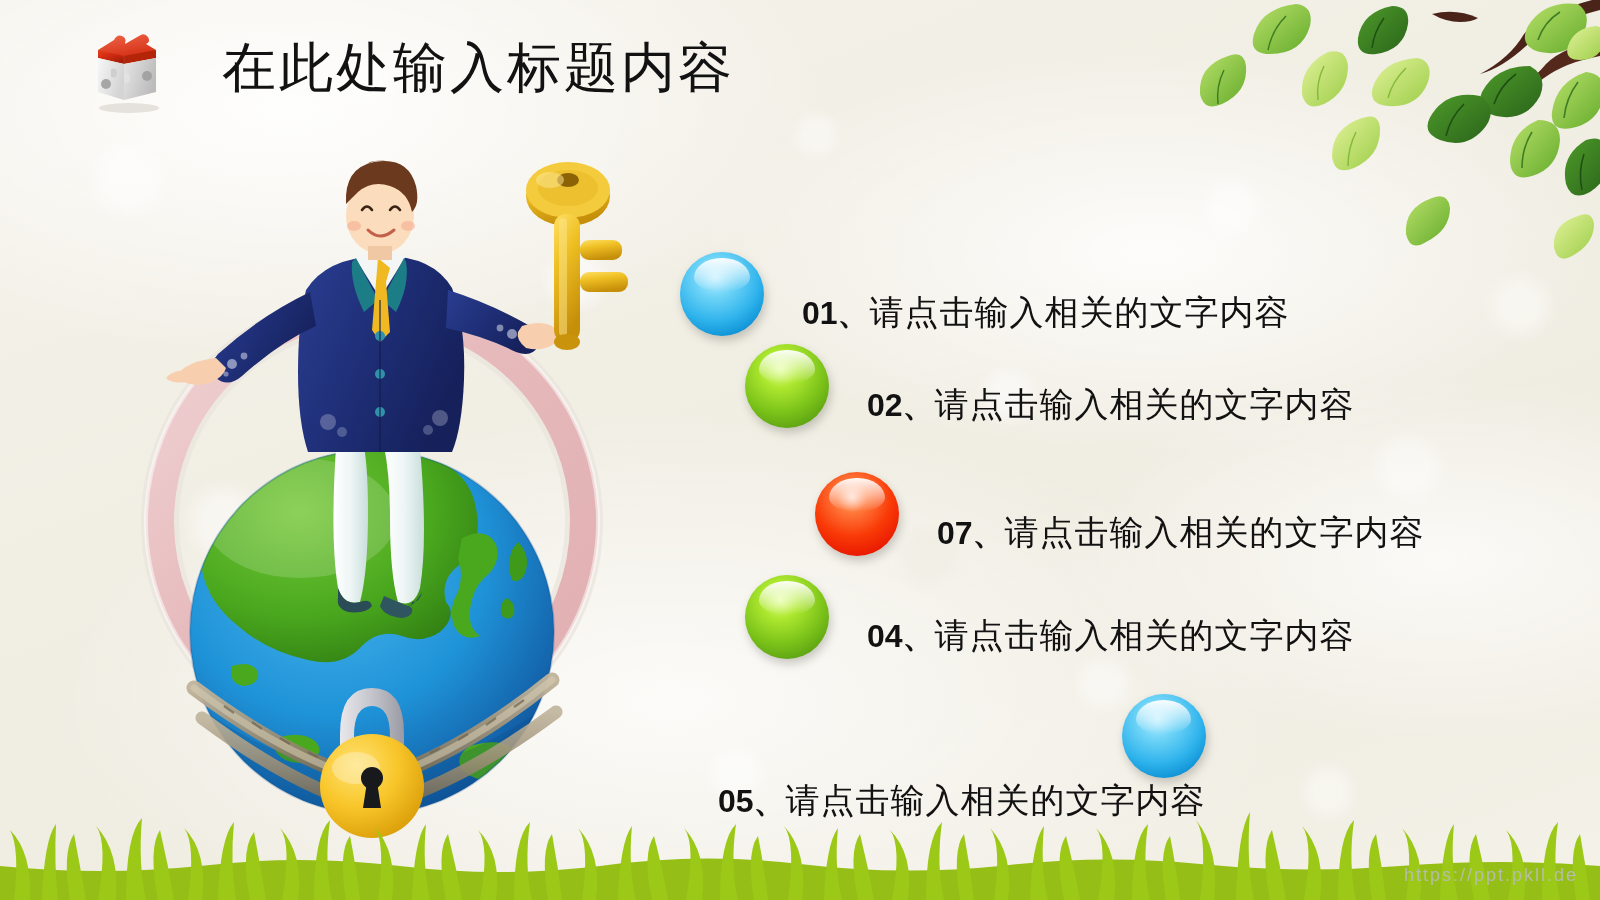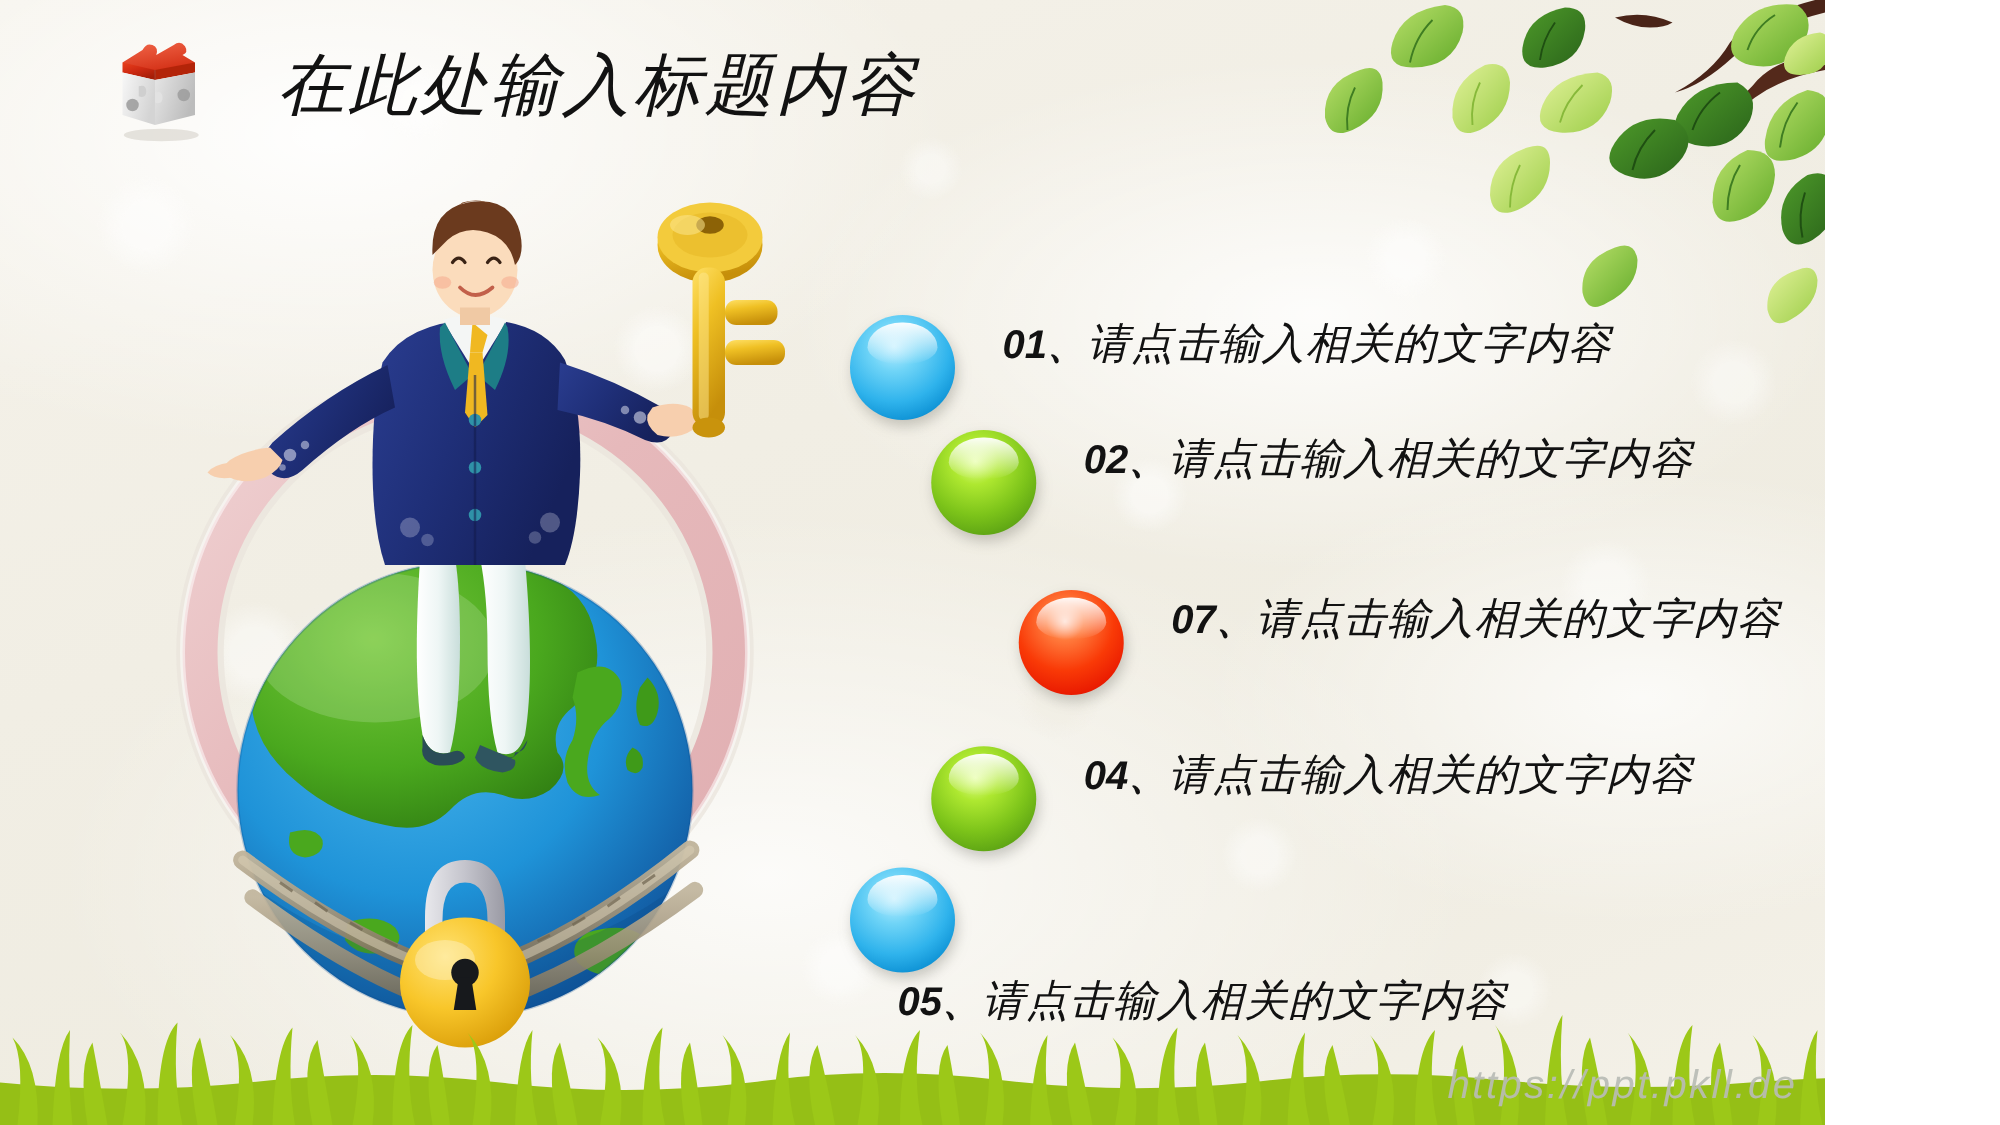--- a/index.html
+++ b/index.html
@@ -2,27 +2,26 @@
 <html><head>
 <meta charset="utf-8">
 <style>
   html, body {
     margin: 0;
     padding: 0;
     background: #ffffff;
   }
   #slide {
     position: relative;
-    width: 1460px;
+    width: 1600px;
     height: 900px;
     overflow: hidden;
     background-color: #f3f0e7;
     font-family: "Liberation Serif", "DejaVu Serif", serif;
     user-select: none;
-    font-style: italic;
   }
 
   
   .bg-base {
     position: absolute;
     inset: 0;
     background:
       radial-gradient(ellipse 55% 45% at 18% 12%, rgba(255,255,255,0.95) 0%, rgba(255,255,255,0) 62%),
       radial-gradient(ellipse 48% 38% at 72% 28%, rgba(255,255,255,0.85) 0%, rgba(255,255,255,0) 60%),
       radial-gradient(ellipse 60% 50% at 42% 78%, rgba(255,255,255,0.8) 0%, rgba(255,255,255,0) 65%),
@@ -84,21 +83,21 @@
   .bullets {
     position: absolute;
     left: 680px;
     top: 252px;
     width: 860px;
     height: 520px;
   }
   .bullet-row {
     position: absolute;
     display: flex;
-    align-items: flex-start;
+    align-items: flex-end;
     white-space: nowrap;
   }
   .bullet-ball {
     width: 84px;
     height: 84px;
     border-radius: 50%;
     position: relative;
     flex: 0 0 auto;
     filter: drop-shadow(2px 5px 5px rgba(90,90,80,0.30));
   }
@@ -133,21 +132,21 @@
 
   
   .leaves { position: absolute; right: 0; top: 0; width: 420px; height: 400px; }
   .grass  { position: absolute; left: 0; bottom: 0; width: 1600px; height: 120px; }
   .leaves svg, .grass svg { display:block; width:100%; height:100%; }
 
   .watermark {
     position: absolute;
     right: 22px;
     bottom: 14px;
-    font-size: 32px;
+    font-size: 18px;
     color: #b9bcb6;
     font-family: "Liberation Sans", "DejaVu Sans", sans-serif;
     letter-spacing: 2px;
     opacity: 0.92;
     text-align: right;
   }
 </style>
 </head>
 <body>
 
@@ -380,21 +379,21 @@
     <div class="bullet-row" style="left:65px; top:92px;">
       <span class="bullet-ball ball-green"></span>
       <span class="bullet-text"><span class="bullet-num">02、</span><span>请点击输入相关的文字内容</span></span>
     </div>
 
     <div class="bullet-row" style="left:135px;top:220px;">
       <span class="bullet-ball ball-red"></span>
       <span class="bullet-text"><span class="bullet-num">07、</span><span>请点击输入相关的文字内容</span></span>
     </div>
 
-    <div class="bullet-row" style="left:65px; top:345px;">
+    <div class="bullet-row" style="left:65px; top:323px;">
       <span class="bullet-ball ball-green"></span>
       <span class="bullet-text"><span class="bullet-num">04、</span><span>请点击输入相关的文字内容</span></span>
     </div>
 
     <div class="bullet-row" style="left:0px;  top:442px;flex-direction:column;">
       <span class="bullet-ball ball-blue"></span>
       <span class="bullet-text"><span class="bullet-num">05、</span><span>请点击输入相关的文字内容</span></span>
     </div>
 
   </div>

